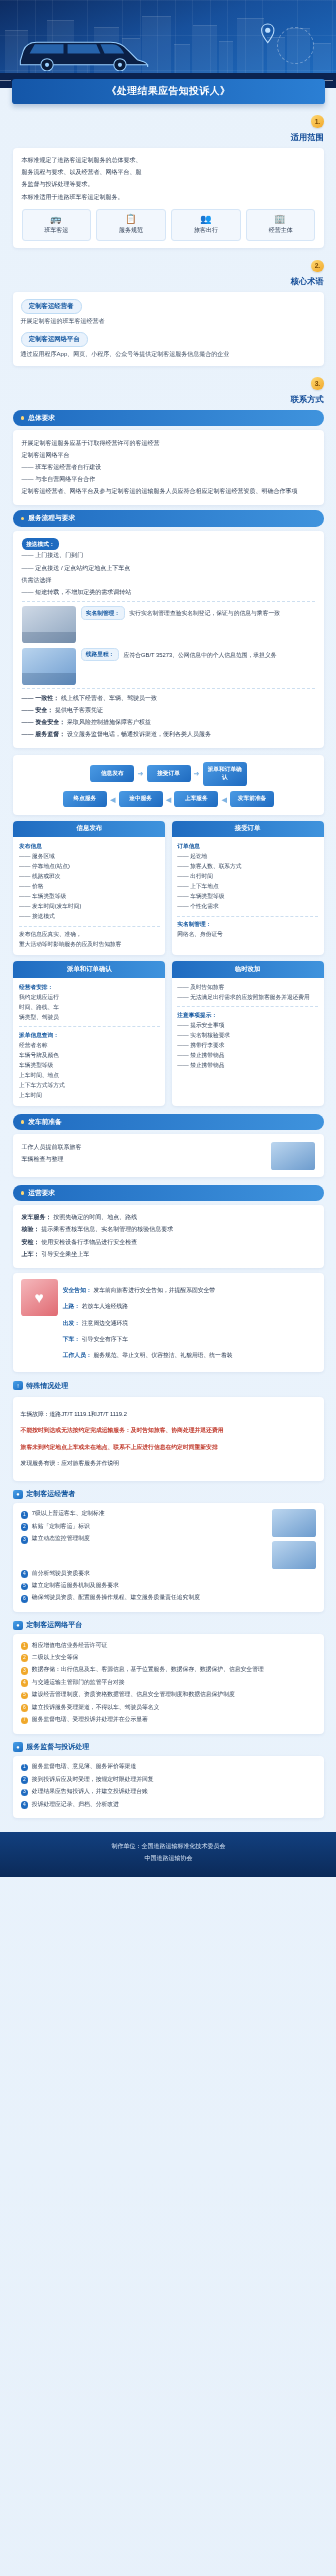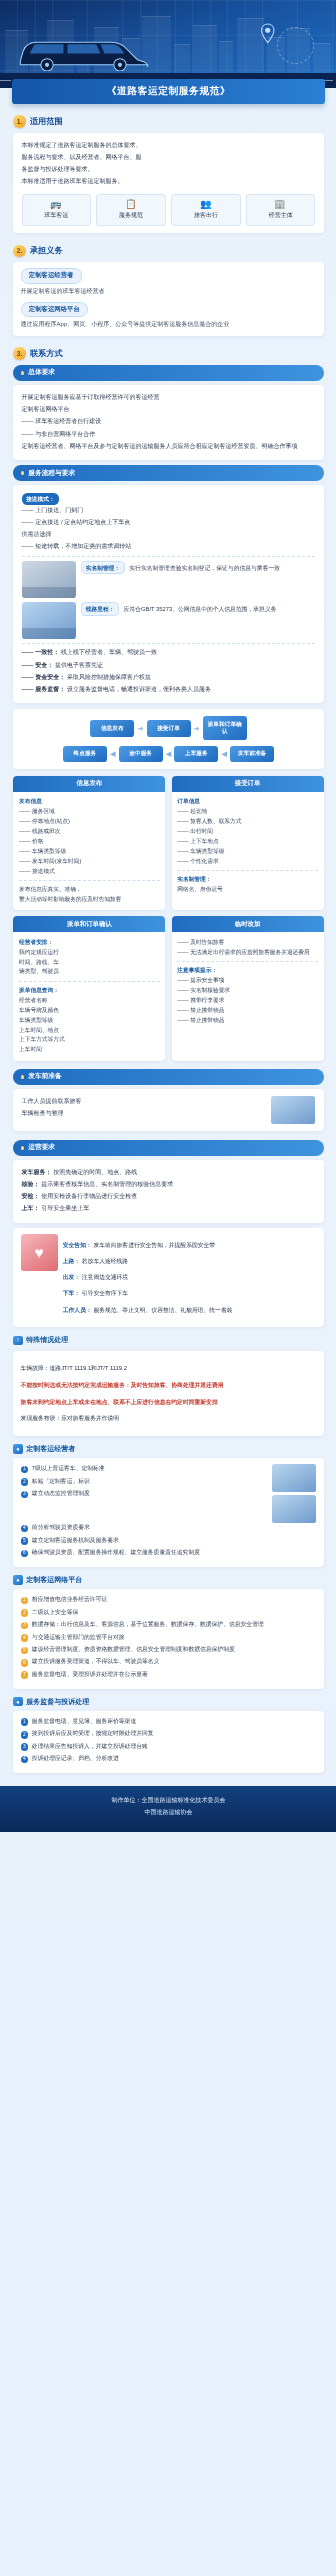--- a/index.html
+++ b/index.html
@@ -69,22 +69,23 @@
     text-align:center;
     color:#fff;
     font-size: 9.8px;
     font-weight: bold;
     letter-spacing: 0.5px;
     box-shadow: 0 2.1px 5.2px rgba(16,58,118,.25);
   }
 
   
   .sec-head {
-    display:flex; align-items:center; gap:4.1px;
+    display:flex; align-items:flex-end; gap:4.1px;
     margin: 11.3px 13.4px 5.2px 13.4px;
+    flex-direction: column;
   }
   .sec-num {
     width: 12.4px; height: 12.4px; border-radius: 50%;
     background: linear-gradient(145deg,#ffd873,#f0a82a);
     color:#7a4a05; font-size:6.7px; font-weight:bold;
     display:flex; align-items:center; justify-content:center;
     flex:0 0 auto;
     box-shadow: 0 1px 1.5px rgba(0,0,0,.12);
   }
   .sec-title {
@@ -272,21 +273,21 @@
       <circle cx="64" cy="62" r="4" fill="#9ad0ff"></circle>
       <circle cx="206" cy="62" r="4" fill="#9ad0ff"></circle>
     </svg>
     <svg class="pin" viewBox="0 0 30 40">
       <path d="M15,2 C22,2 27,7 27,14 C27,23 15,38 15,38 C15,38 3,23 3,14 C3,7 8,2 15,2 Z" fill="none" stroke="#bfe0ff" stroke-width="2"></path>
       <circle cx="15" cy="14" r="5" fill="#bfe0ff"></circle>
     </svg>
     <div class="road"></div>
   </div>
 
-  <div class="title-banner">《道路客运定制服务规范》</div>
+  <div class="title-banner">《处理结果应告知投诉人》</div>
 
   <div class="sec-head">
     <div class="sec-num">1.</div>
     <div class="sec-title">适用范围</div>
   </div>
   <div class="card">
     <p>本标准规定了道路客运定制服务的总体要求、</p>
     <p>服务流程与要求、以及经营者、网络平台、服</p>
     <p>务监督与投诉处理等要求。</p>
     <p>本标准适用于道路班车客运定制服务。</p>
@@ -305,21 +306,21 @@
       </div>
       <div class="pill">
         <span class="glyph">🏢</span>
         <span>经营主体</span>
       </div>
     </div>
   </div>
 
   <div class="sec-head">
     <div class="sec-num">2.</div>
-    <div class="sec-title">承担义务</div>
+    <div class="sec-title">核心术语</div>
   </div>
   <div class="corebox">
     <div class="core-item">
       <div class="core-label">定制客运经营者</div>
       <div class="core-desc">开展定制客运的班车客运经营者</div>
     </div>
     <div class="core-item">
       <div class="core-label">定制客运网络平台</div>
       <div class="core-desc">通过应用程序App、网页、小程序、公众号等提供定制客运服务信息撮合的企业</div>
     </div>

